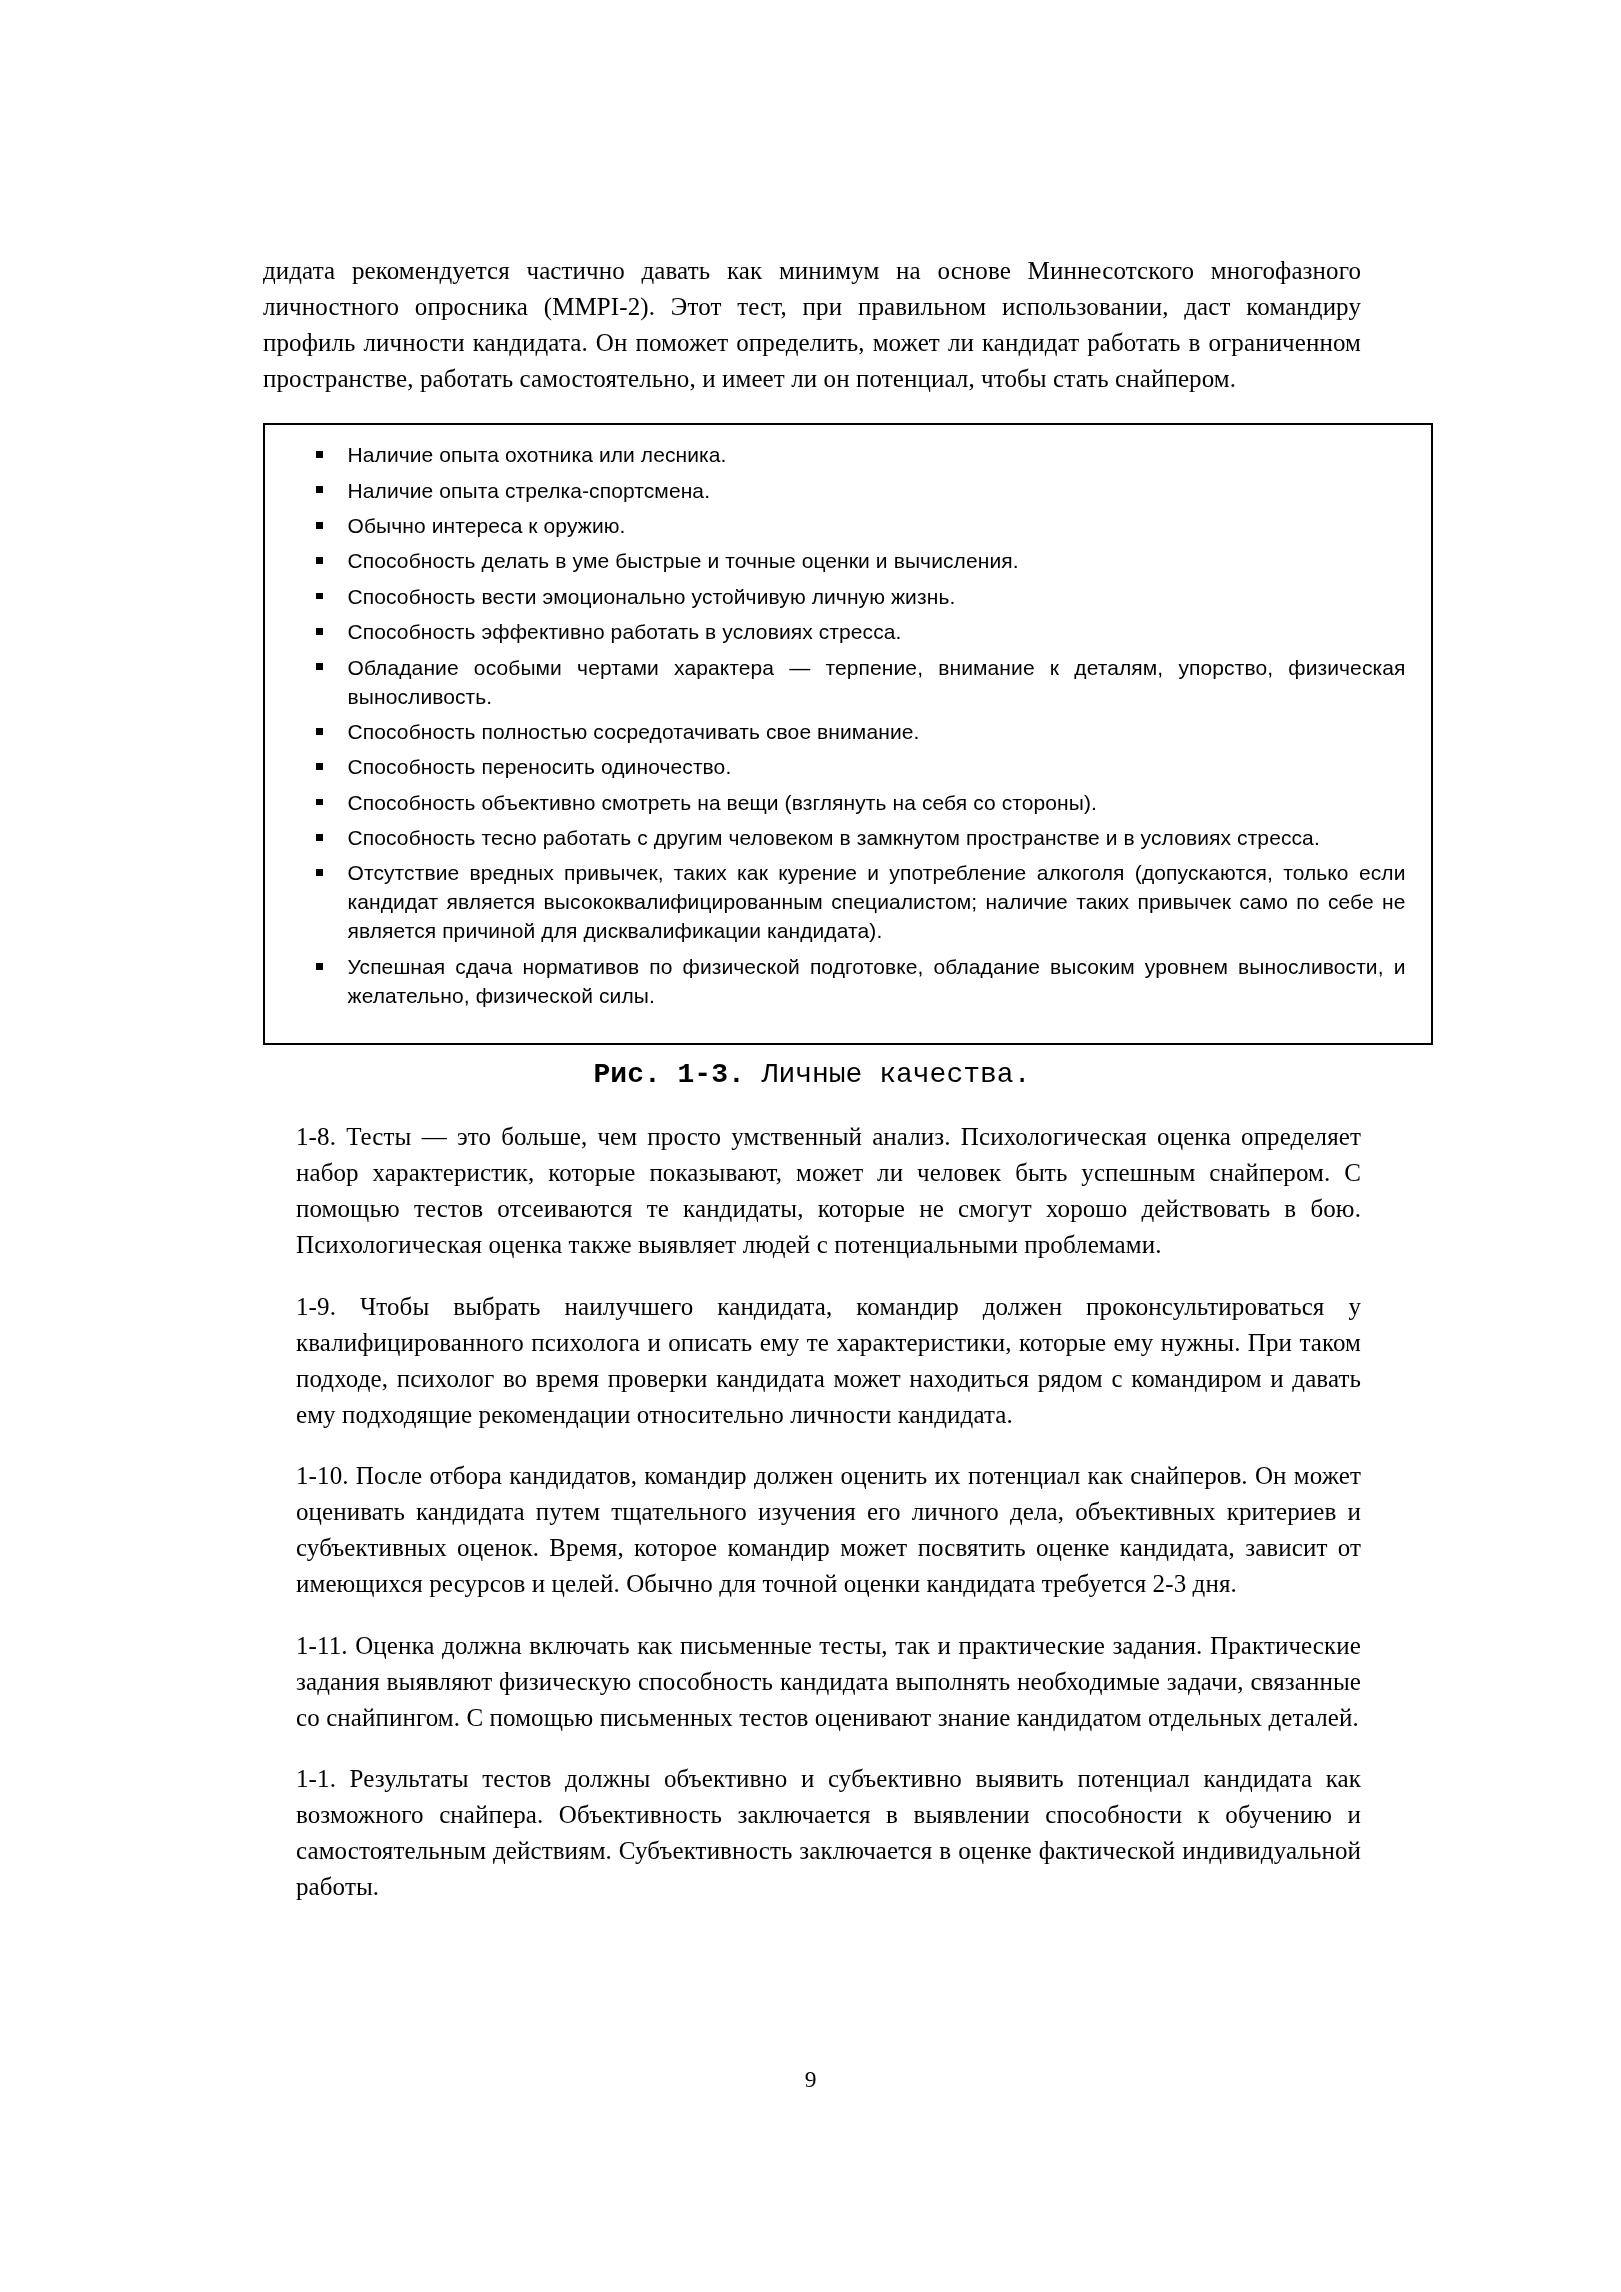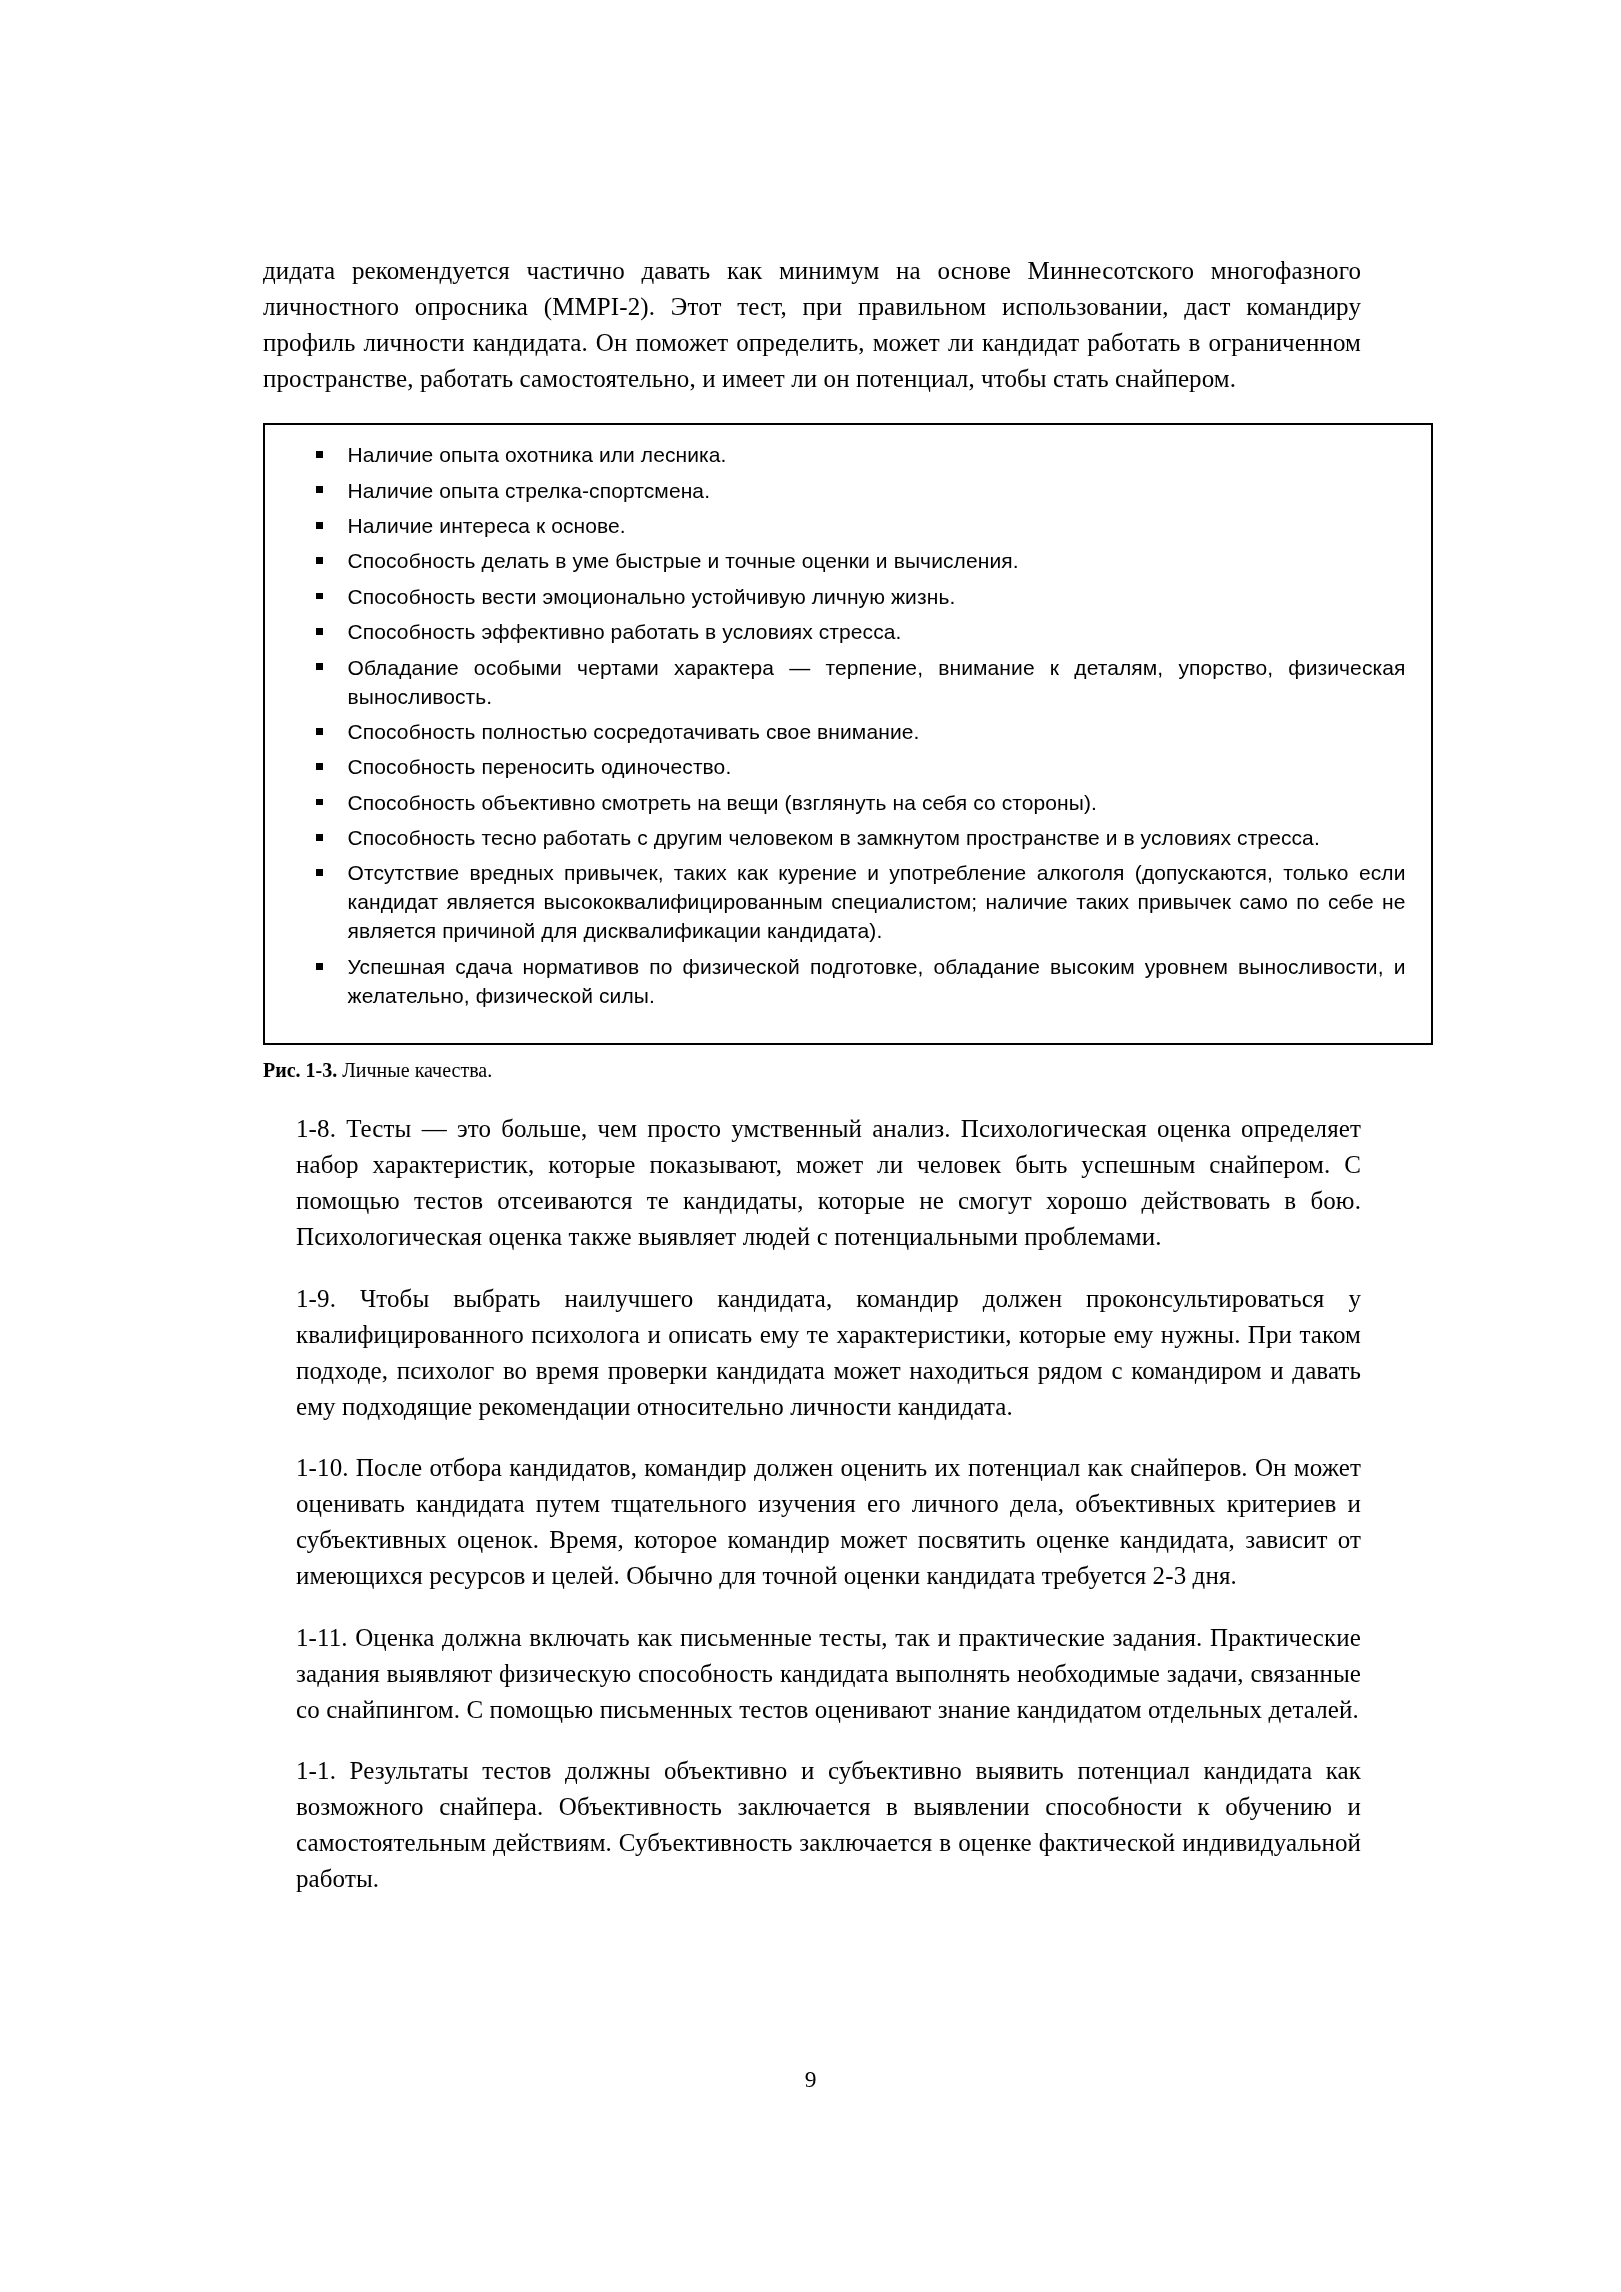--- a/index.html
+++ b/index.html
@@ -73,23 +73,23 @@
   ul.qualities li .bullet {
     position: absolute;
     left: 25.5px;
     top: 10.8px;
     width: 6.9px;
     height: 6.9px;
     background: #000;
     display: block;
   }
   .fig-caption {
-    text-align: left;
-    font-family: Liberation Serif, serif;
-    font-size: 20px;
+    text-align: center;
+    font-family: Liberation Mono, monospace;
+    font-size: 28px;
     margin: 13.7px 0 29px 0;
   }
   .fig-caption b {
     font-weight: bold;
   }
   .page-number {
     position: absolute;
     left: 0;
     right: 0;
     top: 2066px;
@@ -103,21 +103,21 @@
 
 <div class="page">
   <div class="content">
 
     <p class="para intro">дидата рекомендуется частично давать как минимум на основе Миннесотского многофазного личностного опросника (MMPI-2). Этот тест, при правильном использовании, даст командиру профиль личности кандидата. Он поможет определить, может ли кандидат работать в ограниченном пространстве, работать самостоятельно, и имеет ли он потенциал, чтобы стать снайпером.</p>
 
     <div class="figure-box">
       <ul class="qualities">
         <li><span class="bullet"></span><span>Наличие опыта охотника или лесника.</span></li>
         <li><span class="bullet"></span><span>Наличие опыта стрелка-спортсмена.</span></li>
-        <li><span class="bullet"></span><span>Наличие интереса к основе.</span></li>
+        <li><span class="bullet"></span><span>Обычно интереса к оружию.</span></li>
         <li><span class="bullet"></span><span>Способность делать в уме быстрые и точные оценки и вычисления.</span></li>
         <li><span class="bullet"></span><span>Способность вести эмоционально устойчивую личную жизнь.</span></li>
         <li><span class="bullet"></span><span>Способность эффективно работать в условиях стресса.</span></li>
         <li><span class="bullet"></span><span>Обладание особыми чертами характера — терпение, внимание к деталям, упорство, физическая выносливость.</span></li>
         <li><span class="bullet"></span><span>Способность полностью сосредотачивать свое внимание.</span></li>
         <li><span class="bullet"></span><span>Способность переносить одиночество.</span></li>
         <li><span class="bullet"></span><span>Способность объективно смотреть на вещи (взглянуть на себя со стороны).</span></li>
         <li><span class="bullet"></span><span>Способность тесно работать с другим человеком в замкнутом пространстве и в условиях стресса.</span></li>
         <li><span class="bullet"></span><span>Отсутствие вредных привычек, таких как курение и употребление алкоголя (допускаются, только если кандидат является высококвалифицированным специалистом; наличие таких привычек само по себе не является причиной для дисквалификации кандидата).</span></li>
         <li><span class="bullet"></span><span>Успешная сдача нормативов по физической подготовке, обладание высоким уровнем выносливости, и желательно, физической силы.</span></li>

